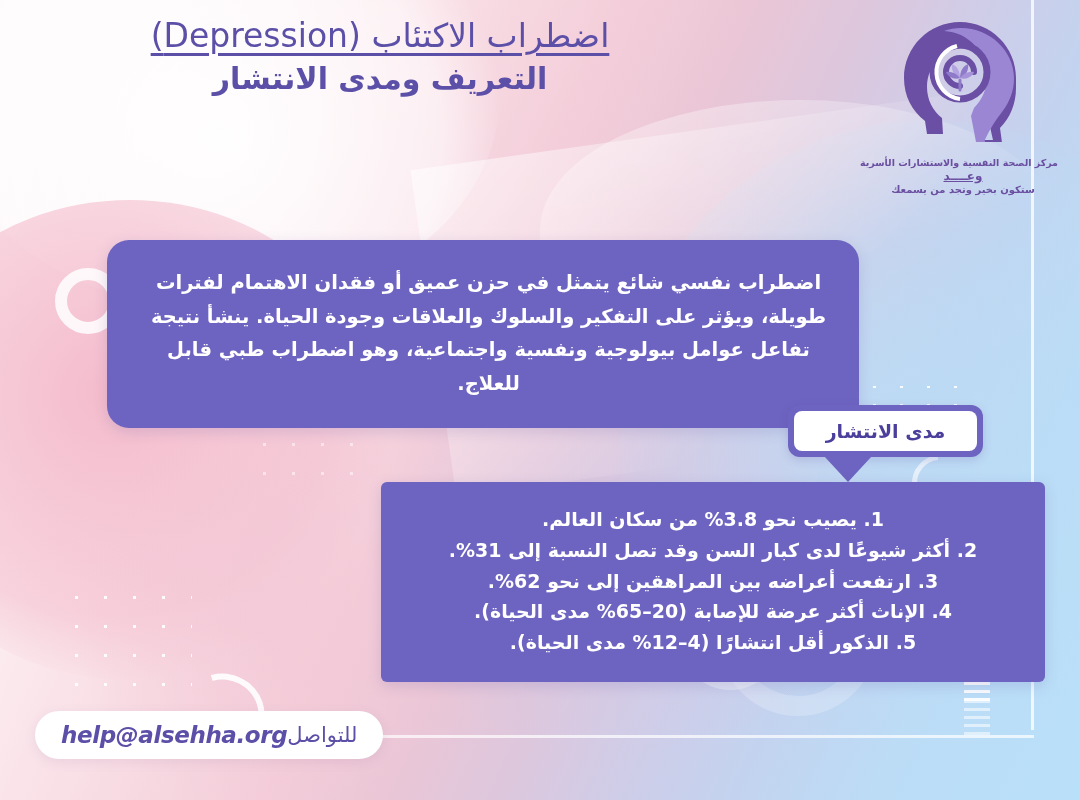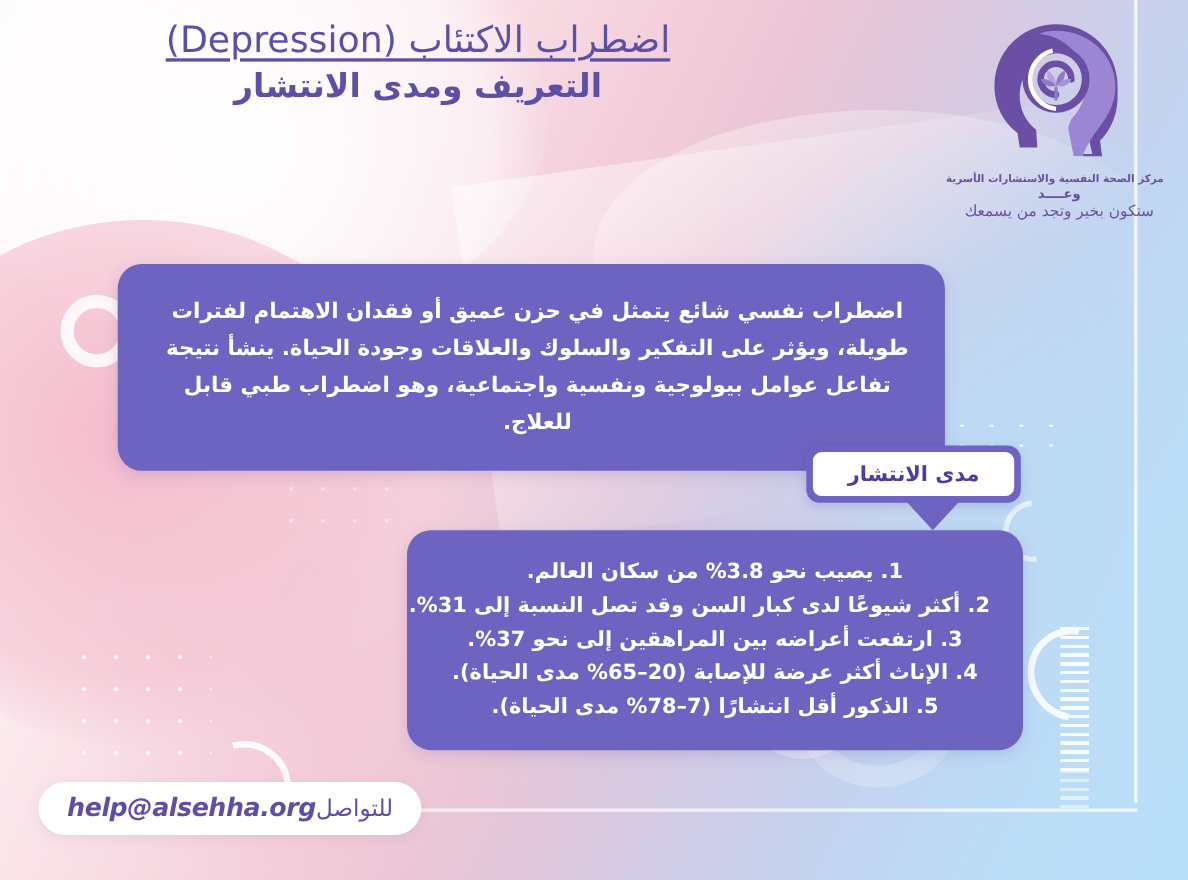--- a/index.html
+++ b/index.html
@@ -154,24 +154,24 @@
     text-align:center;
   }
   .logo-mark{width:150px;height:128px;margin:0 auto;display:block;}
   .logo-name{
     font-size:9.5px;font-weight:bold;color:#6a4fa0;
     letter-spacing:.2px;line-height:1.25;margin-top:15px;direction:rtl;
     white-space:nowrap;
   }
   .logo-brand{
     font-size:12px;font-weight:bold;color:#6a4fa0;direction:rtl;
-    letter-spacing:3px;line-height:1.1;margin-top:1px;
+    letter-spacing:3px;line-height:1.1;margin-top:1px;text-decoration:underline;
   }
   .logo-tag{
-    font-size:14px;font-weight:normal;color:#6a4fa0;direction:rtl;
+    font-size:10px;font-weight:bold;color:#6a4fa0;direction:rtl;
     line-height:1.25;margin-top:1px;white-space:nowrap;
   }
 
   
   .desc-bubble{
     position:absolute;left:107px;top:240px;width:752px;
     background:#6d63c0;
     border-radius:22px;
     padding:26px 23px 28px 34px;
     box-sizing:border-box;
@@ -185,21 +185,21 @@
   .desc-tail{
     position:absolute;left:795px;top:377px;
     width:0;height:0;
     border-left:26px solid transparent;
     border-right:26px solid transparent;
     border-top:30px solid #6d63c0;
   }
 
   
   .badge{
-    position:absolute;left:733px;top:405px;width:195px;height:52px;
+    position:absolute;left:788px;top:405px;width:195px;height:52px;
     background:#6d63c0;border-radius:12px;
     box-sizing:border-box;padding:6px;
     box-shadow:0 3px 10px rgba(90,75,160,.20);
   }
   .badge-inner{
     width:100%;height:100%;
     background:#ffffff;border-radius:8px;
     display:flex;align-items:center;justify-content:center;
     box-sizing:border-box;
   }
@@ -209,22 +209,22 @@
   .badge-tail{
     position:absolute;left:824px;top:456px;
     width:0;height:0;
     border-left:24px solid transparent;
     border-right:24px solid transparent;
     border-top:26px solid #6d63c0;
   }
 
   
   .list-bubble{
-    position:absolute;left:370px;top:482px;width:560px;
-    background:#6d63c0;border-radius:22px;
+    position:absolute;left:381px;top:482px;width:664px;
+    background:#6d63c0;border-radius:6px;
     padding:22px 30px 24px 30px;box-sizing:border-box;
     box-shadow:0 4px 14px rgba(90,75,160,.18);
   }
   .list-ol{
     margin:0;padding:0;list-style:none;direction:rtl;
   }
   .list-item{
     color:#ffffff;font-size:19px;font-weight:bold;
     line-height:1.62;text-align:center;direction:rtl;
     white-space:nowrap;
@@ -315,23 +315,23 @@
     <div class="badge-inner">
       <span class="badge-label">مدى الانتشار</span>
     </div>
   </div>
   <div class="badge-tail"></div>
 
   <div class="list-bubble">
     <div class="list-ol">
       <div class="list-item"><span class="li-num">1</span><span>. </span><span>يصيب نحو 3.8% من سكان العالم.</span></div>
       <div class="list-item"><span class="li-num">2</span><span>. </span><span>أكثر شيوعًا لدى كبار السن وقد تصل النسبة إلى 31%.</span></div>
-      <div class="list-item"><span class="li-num">3</span><span>. </span><span>ارتفعت أعراضه بين المراهقين إلى نحو 37%.</span></div>
+      <div class="list-item"><span class="li-num">3</span><span>. </span><span>ارتفعت أعراضه بين المراهقين إلى نحو 62%.</span></div>
       <div class="list-item"><span class="li-num">4</span><span>. </span><span>الإناث أكثر عرضة للإصابة (20–65% مدى الحياة).</span></div>
-      <div class="list-item"><span class="li-num">5</span><span>. </span><span>الذكور أقل انتشارًا (7–78% مدى الحياة).</span></div>
+      <div class="list-item"><span class="li-num">5</span><span>. </span><span>الذكور أقل انتشارًا (4–12% مدى الحياة).</span></div>
     </div>
   </div>
 
   <div class="contact">
     <span class="contact-label">للتواصل</span>
     <span class="contact-email">help@alsehha.org</span>
   </div>
 
 </div>
 

